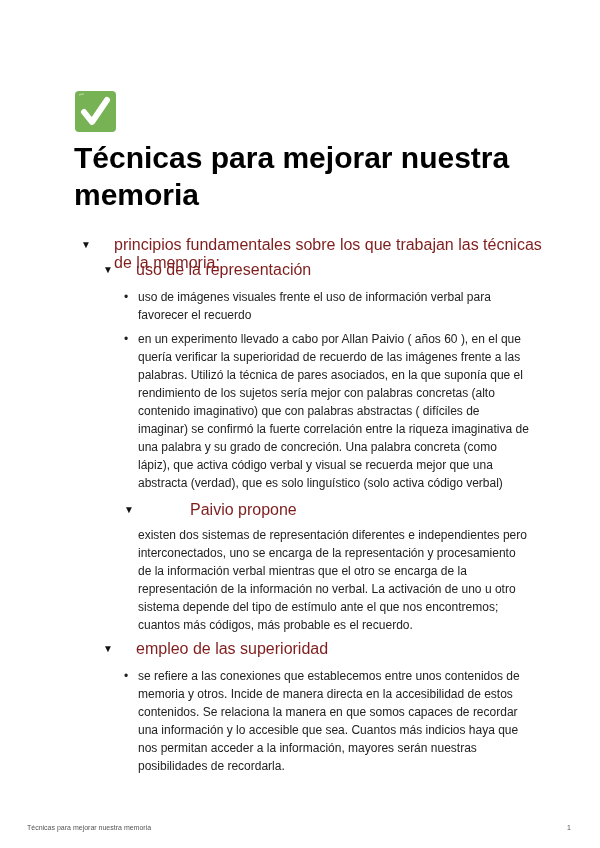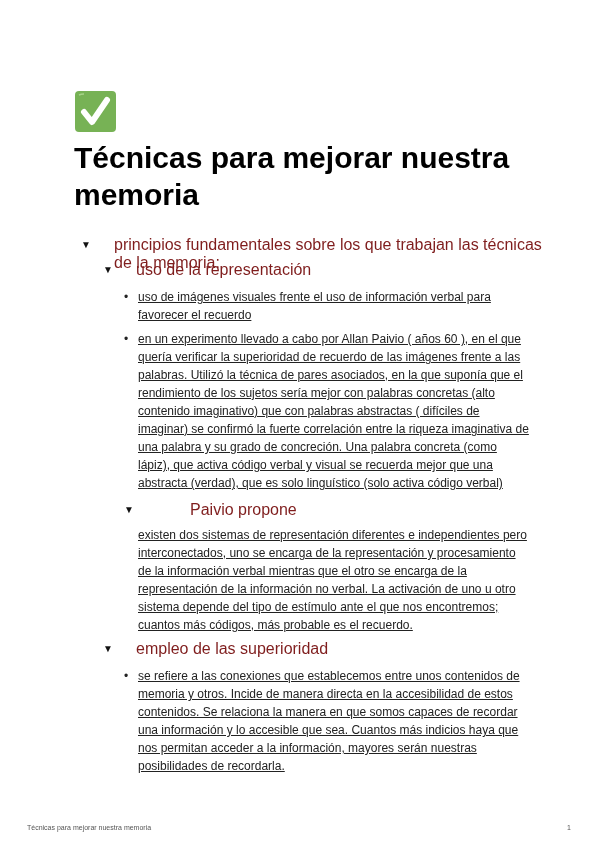--- a/index.html
+++ b/index.html
@@ -6,21 +6,21 @@
   body { width: 600px; height: 848px; position: relative; overflow: hidden;
          font-family: "Liberation Sans", sans-serif; color: #1a1a1a; }
   .page { position: absolute; left: 0; top: 12px; width: 542px; height: 848px; }
   .check-icon { position: absolute; left: 75px; top: 79px; width: 41px; height: 41px; }
   .title { position: absolute; left: 74px; top: 127px; width: 470px;
            font-family: "Liberation Sans", sans-serif; font-weight: bold;
            font-size: 30px; line-height: 37px; color: #000; margin: 0; }
   .node { position: absolute; font-size: 16px; line-height: 18px; color: #7f1d1d; padding-left: 20px; }
   .tri { position: absolute; font-size: 10px; line-height: 18px; color: #111; }
   .bul { position: absolute; font-size: 12px; line-height: 18px; color: #222; }
-  .para { position: absolute; font-size: 12px; line-height: 18px; color: #222; text-decoration: underline; }
+  .para { position: absolute; font-size: 12px; line-height: 18px; color: #222; }
   .footer-left { position: absolute; left: 27px; top: 812px; font-size: 7px; color: #555; }
   .footer-right { position: absolute; left: 567px; top: 812px; font-size: 7px; color: #555; }
 </style>
 </head>
 <body>
 
 <div class="page">
 
   <svg class="check-icon" viewBox="0 0 41 41">
     <rect x="0" y="0" width="41" height="41" rx="4" fill="#77b255"></rect>

